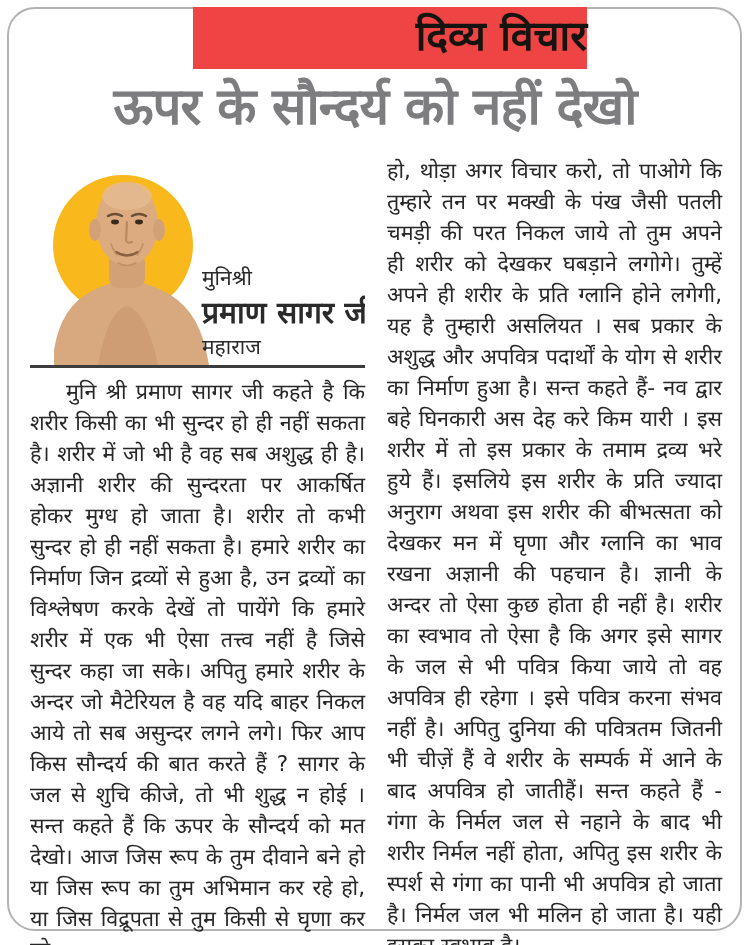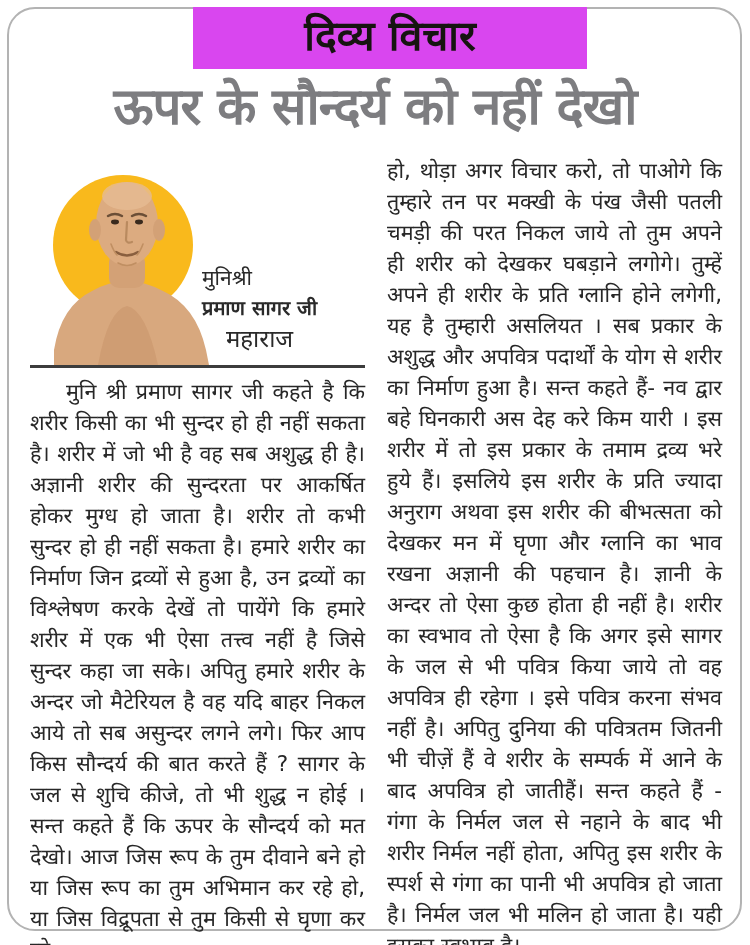--- a/index.html
+++ b/index.html
@@ -62,22 +62,22 @@
     width: 185px; height: 205px;
   }
   .caption {
     position: absolute;
     left: 172px; top: 116px;
     color: #2a2a2a;
     line-height: 1.0;
     white-space: nowrap;
   }
   .caption .cap-line1 { font-size: 21px; margin-bottom: 9px; }
-  .caption .cap-line2 { font-size: 20px; font-weight: bold; margin-bottom: 9px; }
-  .caption .cap-line3 { font-size: 24px; margin-left: 24px; }
+  .caption .cap-line2 { font-size: 30px; font-weight: bold; margin-bottom: 9px; }
+  .caption .cap-line3 { font-size: 21px; }
   .divider {
     height: 0;
     border-top: 3px solid #3c3c3c;
     margin: 0 0 8px 0;
   }
   .body-text {
     font-size: 21.5px;
     line-height: 31px;
     color: #272727;
     text-align: justify;
@@ -86,21 +86,21 @@
   .body-text.indent-first { text-indent: 36px; }
   .col-right .body-text { padding-top: 3px; }
 </style>
 </head>
 <body>
 
 <div class="page">
 
   <div class="border-frame"></div>
 
-  <div class="banner" style="background:#d946ef;">
+  <div class="banner" style="background:#ef4444;justify-content:flex-end;">
     <span class="banner-label">दिव्य विचार</span>
   </div>
 
   <div class="headline">ऊपर के सौन्दर्य को नहीं देखो</div>
 
   <div class="columns">
 
     <div class="col col-left">
 
       <div class="author-block">

